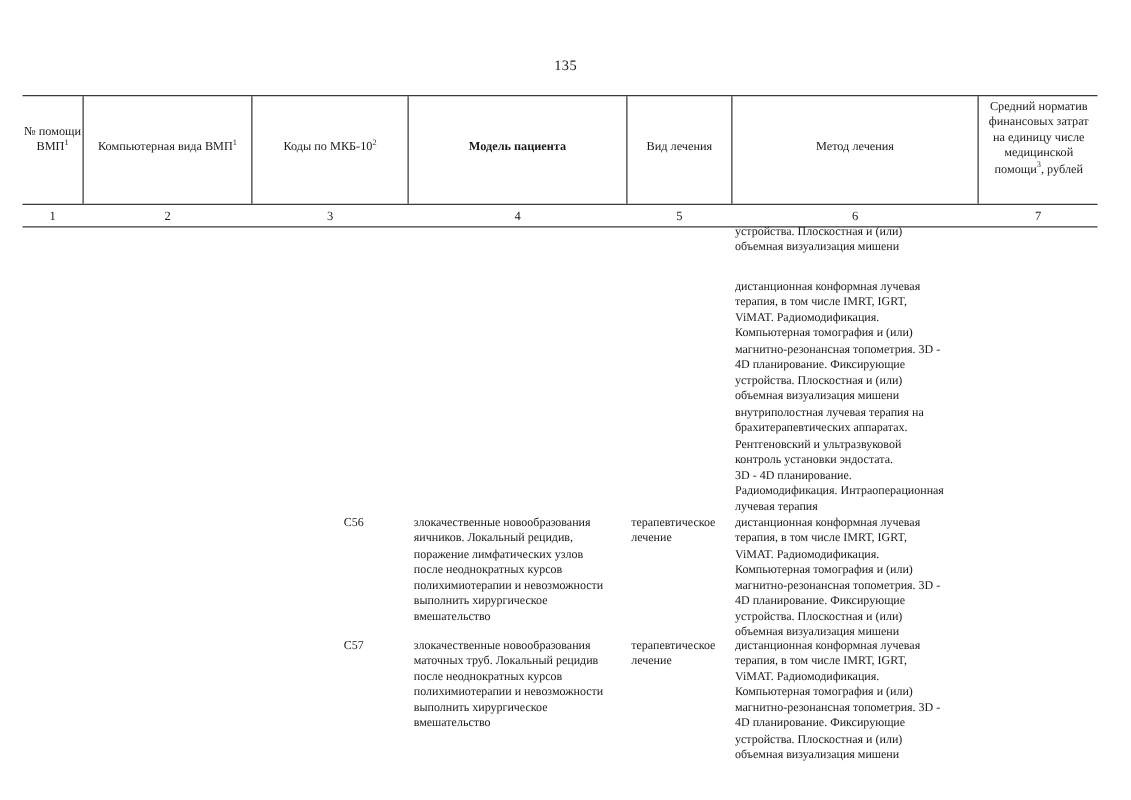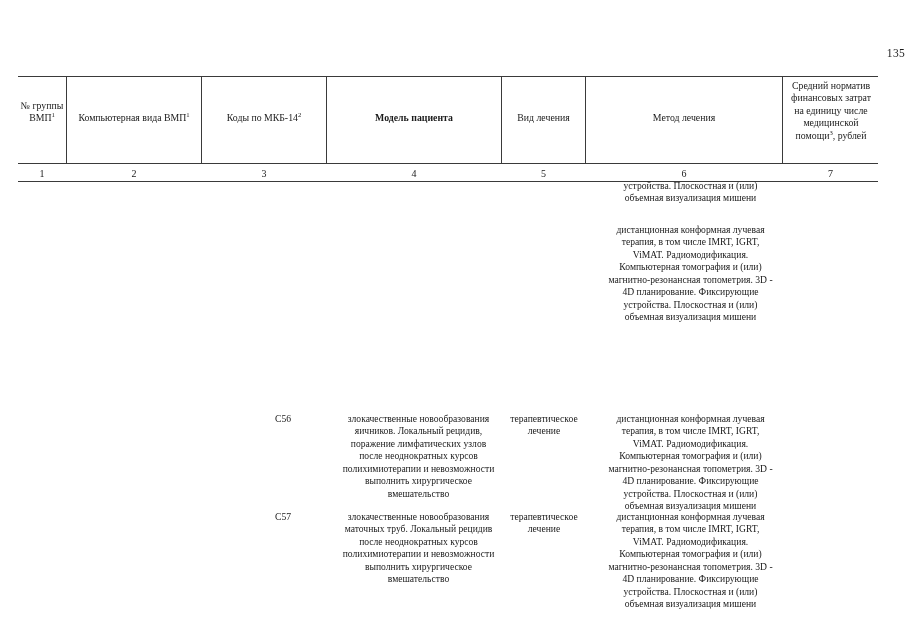--- a/index.html
+++ b/index.html
@@ -20,21 +20,21 @@
     position: absolute;
     inset: 0;
   }
 
   
   .page-number {
     position: absolute;
     top: 47px;
     left: 0;
     width: 905px;
-    text-align: right;
+    text-align: center;
     font-size: 11.5px;
     letter-spacing: 0.3px;
   }
 
   
   .rule {
     position: absolute;
     background: #3a3a3a;
     height: 1px;
   }
@@ -63,21 +63,21 @@
     top: 168px;
     text-align: center;
     font-size: 10px;
   }
 
   
   .tblock {
     position: absolute;
     font-size: 9.6px;
     line-height: 12.45px;
-    text-align: center;
+    text-align: left;
     white-space: pre-line;
   }
 
   .col3 { width: 70px; }
   .col4 { width: 175px; }
   .col5 { width: 78px; }
   .col6 { width: 205px; }
 </style>
 </head>
 <body>
@@ -91,29 +91,29 @@
   <div class="rule" style="left:18px; top:181px; width:860px;"></div>
 
   <div class="vrule" style="left:66px;  top:77px; height:86px;"></div>
   <div class="vrule" style="left:201px; top:77px; height:86px;"></div>
   <div class="vrule" style="left:326px; top:77px; height:86px;"></div>
   <div class="vrule" style="left:501px; top:77px; height:86px;"></div>
   <div class="vrule" style="left:585px; top:77px; height:86px;"></div>
   <div class="vrule" style="left:782px; top:77px; height:86px;"></div>
 
   <div class="hcell" style="left:18px; top:100px; width:48px;">
-    <span>№ группы ВМП</span><sup>1</sup>
+    <span>№ помощи ВМП</span><sup>1</sup>
   </div>
 
   <div class="hcell" style="left:67px; top:112px; width:134px;">
     <span>Компьютерная вида ВМП</span><sup>1</sup>
   </div>
 
   <div class="hcell" style="left:202px; top:112px; width:124px;">
-    <span>Коды по МКБ-14</span><sup>2</sup>
+    <span>Коды по МКБ-10</span><sup>2</sup>
   </div>
 
   <div class="hcell" style="left:327px; top:112px; width:174px;font-weight:bold;">
     <span>Модель пациента</span>
   </div>
 
   <div class="hcell" style="left:502px; top:112px; width:83px;">
     <span>Вид лечения</span>
   </div>
 
@@ -138,20 +138,27 @@
 
   <div class="tblock col6" style="left:588px; top:224px;">дистанционная конформная лучевая
 терапия, в том числе IMRT, IGRT,
 ViMAT. Радиомодификация.
 Компьютерная томография и (или)
 магнитно-резонансная топометрия. 3D -
 4D планирование. Фиксирующие
 устройства. Плоскостная и (или)
 объемная визуализация мишени</div>
 
+  <div class="tblock col6" style="left:588px; top:325px;">внутриполостная лучевая терапия на
+брахитерапевтических аппаратах.
+Рентгеновский и ультразвуковой
+контроль установки эндостата.
+3D - 4D планирование.
+Радиомодификация. Интраоперационная
+лучевая терапия</div>
 
   <div class="tblock col3" style="left:248px; top:413px; text-align:center;">C56</div>
 
   <div class="tblock col4" style="left:331px; top:413px;">злокачественные новообразования
 яичников. Локальный рецидив,
 поражение лимфатических узлов
 после неоднократных курсов
 полихимиотерапии и невозможности
 выполнить хирургическое
 вмешательство</div>

